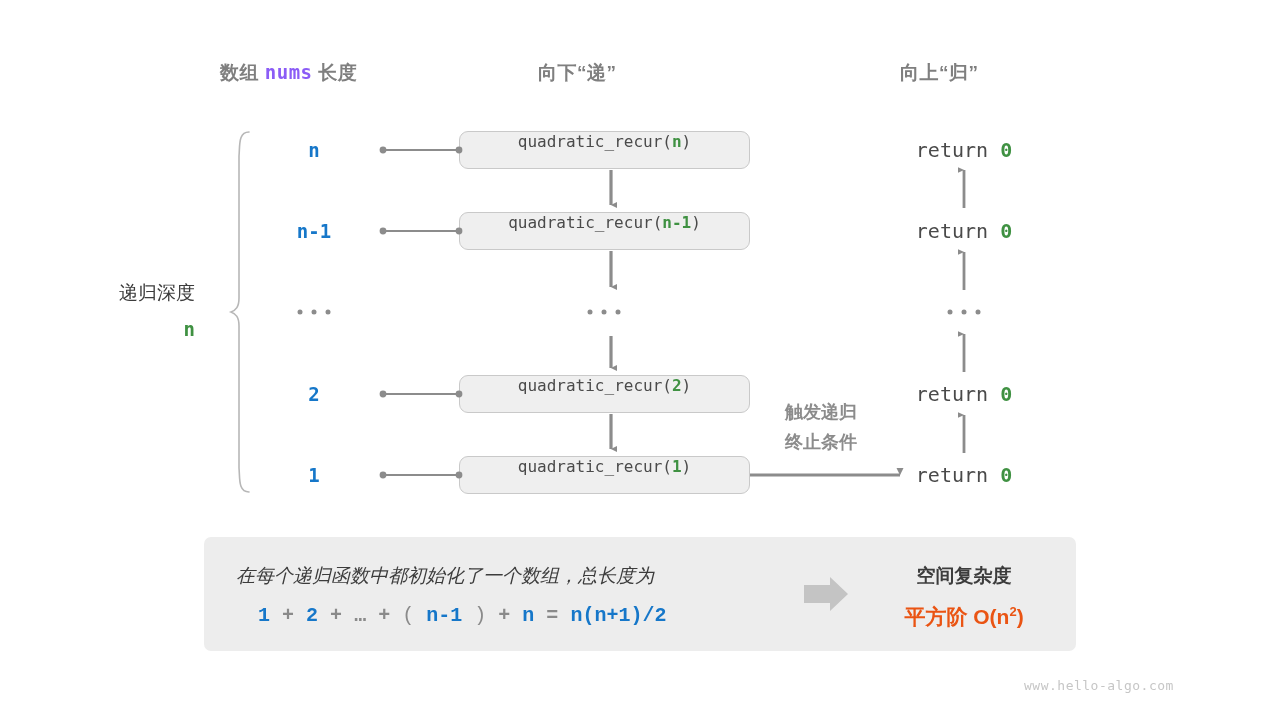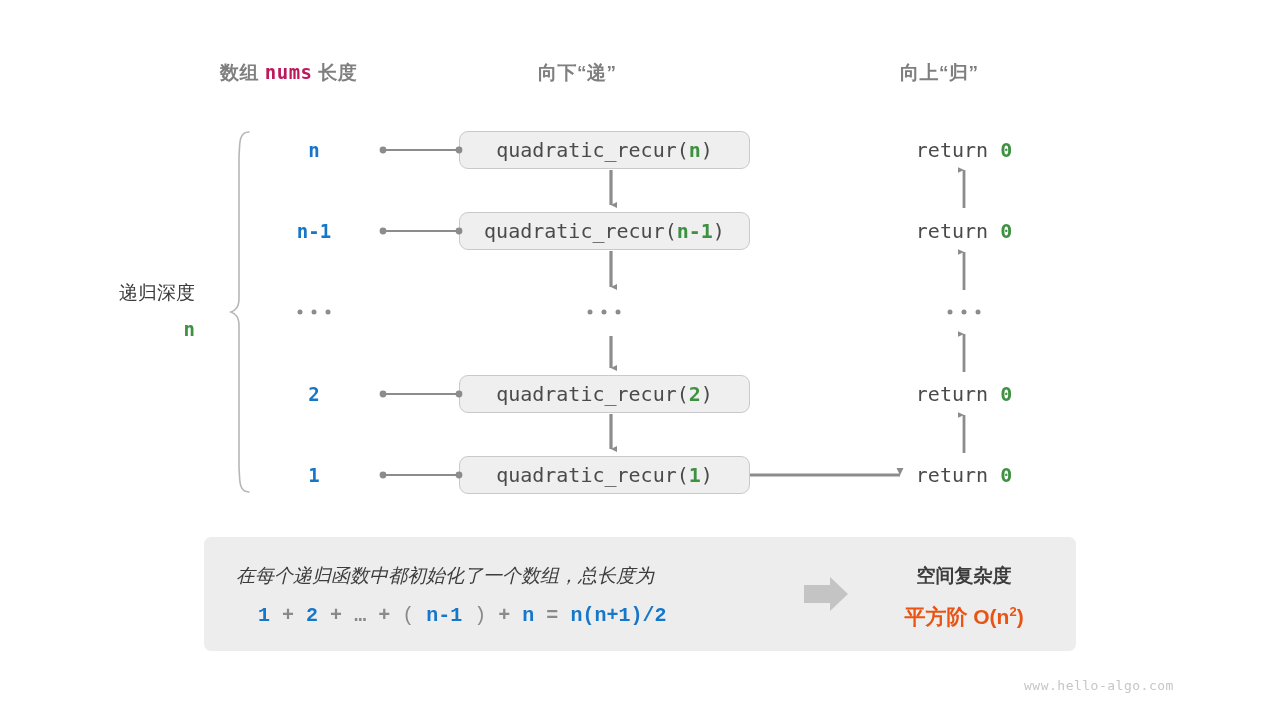--- a/index.html
+++ b/index.html
@@ -24,21 +24,21 @@
   
   .col-head {
     font-size: 19px;
     font-weight: bold;
     color: #7f7f7f;
     white-space: nowrap;
     letter-spacing: 0.5px;
   }
   .col-head .mono-blue {
     font-family: "DejaVu Sans Mono", "Liberation Mono", monospace;
-    color: #be185d;
+    color: #8b5cf6;
     font-weight: bold;
   }
 
   
   .depth-label {
     font-size: 19px;
     color: #3c3c3c;
     text-align: right;
     line-height: 1.9;
     white-space: nowrap;
@@ -61,24 +61,23 @@
     transform: translate(-50%, -50%);
   }
 
   
   .call-box {
     box-sizing: border-box;
     background: #efefef;
     border: 1.6px solid #c9c9c9;
     border-radius: 9px;
     display: flex;
-    align-items: center;
     justify-content: center;
     font-family: "DejaVu Sans Mono", "Liberation Mono", monospace;
-    font-size: 20px;
+    font-size: 16px;
     color: #4a4a4a;
     white-space: nowrap;
     letter-spacing: 0px;
   }
   .call-box .arg {
     color: #3f9142;
     font-weight: bold;
   }
 
   
@@ -246,20 +245,24 @@
       <i></i>
       <i></i>
     </div>
   <div class="abs ret-label" style="left:964px; top:394px;">
     <span>return </span><span class="zero">0</span>
   </div>
   <div class="abs ret-label" style="left:964px; top:475px;">
     <span>return </span><span class="zero">0</span>
   </div>
 
+  <div class="abs trigger-note" style="left:821px; top:428px;">
+    <div>触发递归</div>
+    <div>终止条件</div>
+  </div>
 
   <div class="abs panel" style="left:204px; top:537px; width:872px; height:114px;"></div>
 
   <div class="abs panel-text" style="left:236px; top:563px;font-style:italic;">在每个递归函数中都初始化了一个数组，总长度为</div>
 
   <div class="abs formula" style="left:258px; top:604px;"><span class="term">1</span> <span class="op">+</span> <span class="term">2</span> <span class="op">+</span> <span class="op">…</span> <span class="op">+</span> <span class="paren">(</span> <span class="term">n-1</span> <span class="paren">)</span> <span class="op">+</span> <span class="term">n</span> <span class="op">=</span> <span class="term">n(n+1)/2</span></div>
 
   <div class="abs panel-right-title" style="left:964px; top:563px;">空间复杂度</div>
 
   <div class="abs panel-right-value" style="left:964px; top:603px;">

